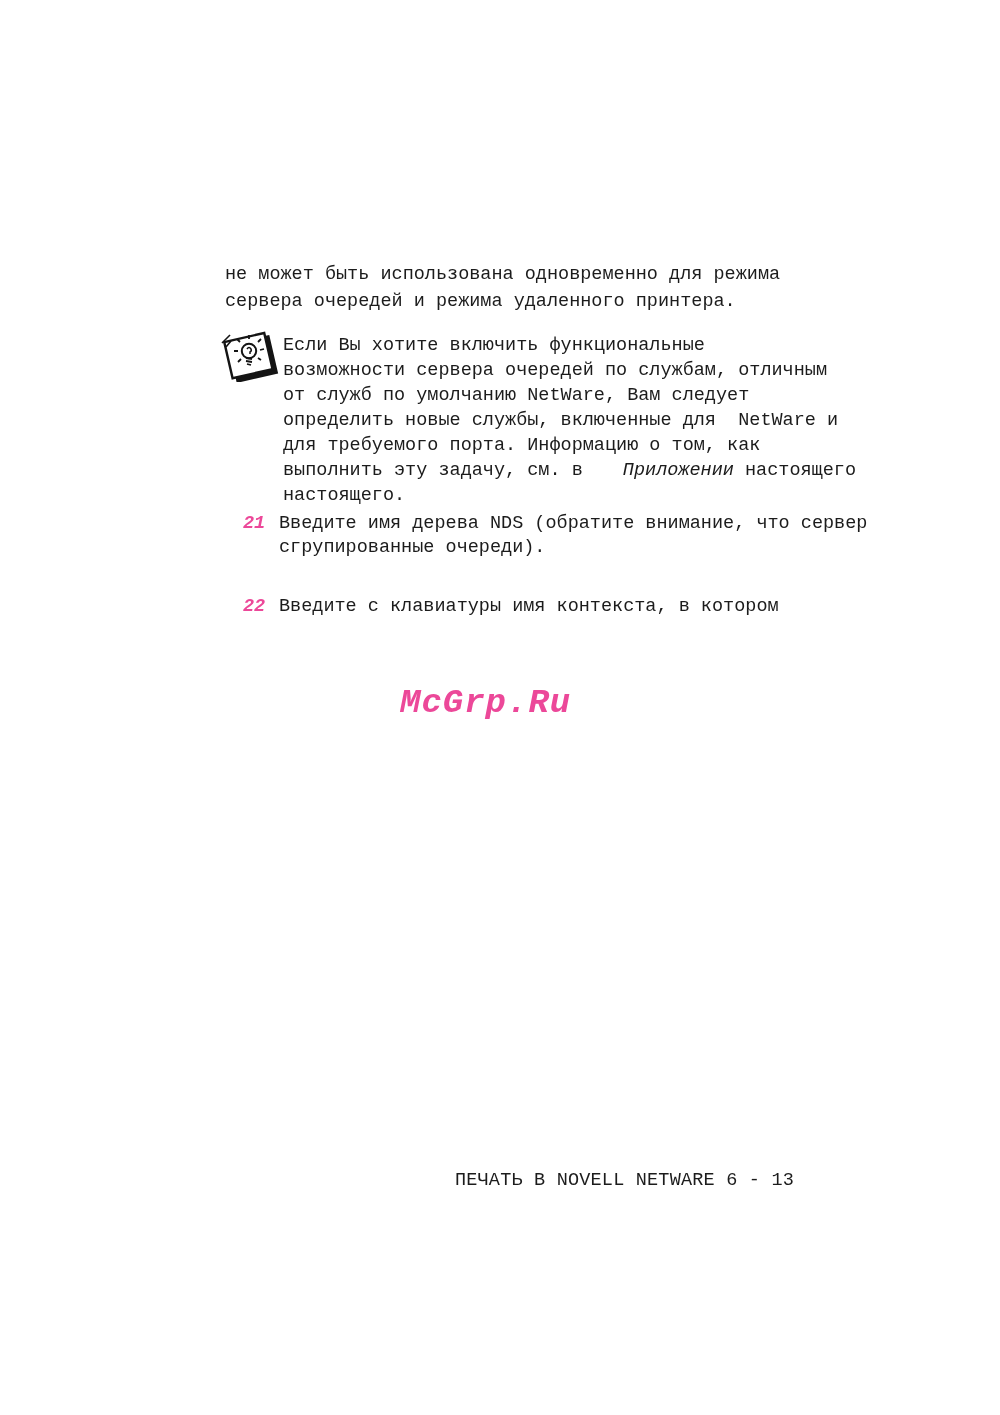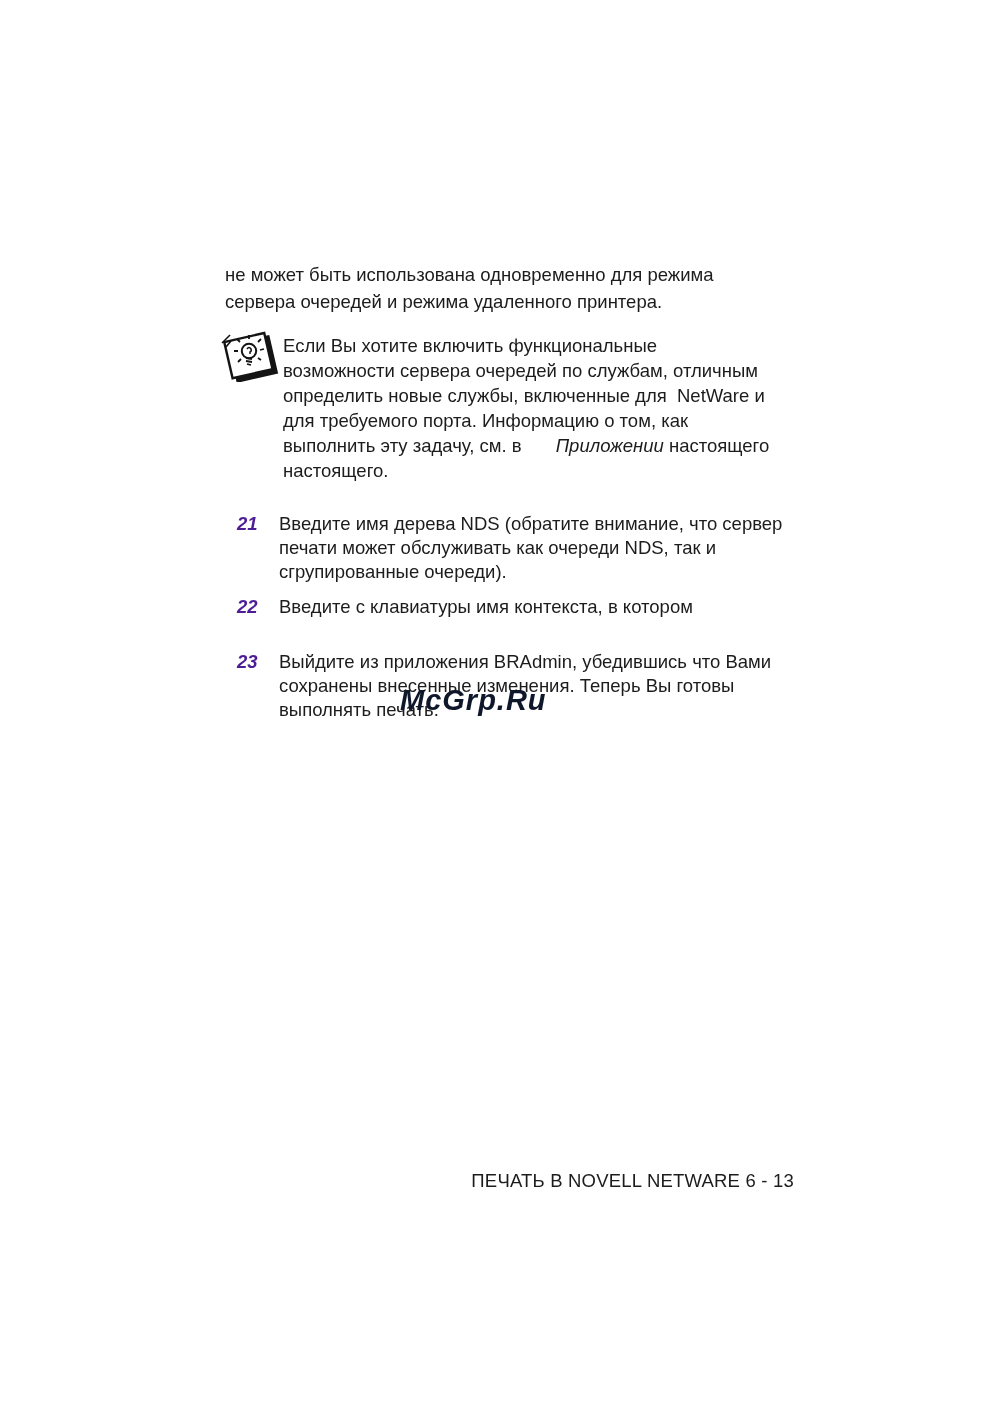--- a/index.html
+++ b/index.html
@@ -2,21 +2,21 @@
 <html><head>
 <meta charset="utf-8">
 <style>
   html,body{margin:0;padding:0;background:#ffffff;}
   .page{
     position:relative;
     width:1000px;
     height:1225px;
     background:#ffffff;
     overflow:hidden;
-    font-family:Liberation Sans, sans-serif;
+    font-family:Liberation Mono, monospace;
     color:#1c1c1c;
   }
   .line{white-space:pre;}
   
   .intro{
     position:absolute;
     left:225px; top:261px;
     font-size:18.5px;
     line-height:27px;
   }
@@ -35,39 +35,39 @@
   .italic{font-style:italic;margin-left:29px;}
   
   .step{
     position:absolute;
     left:229px;
     font-size:18.5px;
     line-height:24px;
   }
   .step .num{
     position:absolute;
-    left:8px; top:0;
+    left:14px; top:0;
     width:24px;
     font-style:italic;
     font-weight:700;
-    color:#4c1d95;
+    color:#ec4899;
   }
   .step .body{margin-left:50px;}
   .step21{top:512px;}
   .step22{top:595px;}
   .step23{top:650px;}
   
   .watermark{
     position:absolute;
     left:400px; top:684px;
-    font-size:29px;
+    font-size:34px;
     font-style:italic;
     font-weight:700;
     letter-spacing:1px;
-    color:#0f172a;
+    color:#ec4899;
   }
   
   .footer{
     position:absolute;
     left:390px; top:1170px;
     width:404px;
     text-align:right;
     font-size:18.5px;
     letter-spacing:0.2px;
   }
@@ -96,48 +96,40 @@
       <path d="M29 20 q2 -3 4 0 q1 2 -1 3 l0 2" fill="none" stroke="#141414" stroke-width="1.5"></path>
       <path d="M28 29 l6 1 M28 32 l6 1 M29 35 l4 1" stroke="#141414" stroke-width="1.8" fill="none"></path>
 
       <path d="M31 10 l0 -4 M22 13 l-3 -3 M40 13 l3 -3 M20 22 l-4 0 M42 21 l4 -1 M23 30 l-3 3 M40 29 l3 2" stroke="#141414" stroke-width="1.8" fill="none"></path>
     </svg>
   </div>
 
   <div class="note-text">
     <div class="line">Если Вы хотите включить функциональные</div>
     <div class="line">возможности сервера очередей по службам, отличным</div>
+    <div class="line">от служб по умолчанию NetWare, Вам следует</div>
     <div class="line">определить новые службы, включенные для  NetWare и</div>
     <div class="line">для требуемого порта. Информацию о том, как</div>
     <div class="line"><span>выполнить эту задачу, см. в </span><span class="italic">Приложении</span><span> настоящего</span></div>
     <div class="line">настоящего.</div>
   </div>
 
   <div class="step step21">
     <span class="num">21</span>
     <div class="body">
       <div class="line">Введите имя дерева NDS (обратите внимание, что сервер</div>
-      <div class="line">печати может обслуживать как очереди NDS, так и</div>
       <div class="line">сгрупированные очереди).</div>
     </div>
   </div>
 
   <div class="step step22">
     <span class="num">22</span>
     <div class="body">
       <div class="line">Введите с клавиатуры имя контекста, в котором</div>
     </div>
   </div>
 
-  <div class="step step23">
-    <span class="num">23</span>
-    <div class="body">
-      <div class="line">Выйдите из приложения BRAdmin, убедившись что Вами</div>
-      <div class="line">сохранены внесенные изменения. Теперь Вы готовы</div>
-      <div class="line">выполнять печать.</div>
-    </div>
-  </div>
 
   <div class="watermark">McGrp.Ru</div>
 
   <div class="footer">ПЕЧАТЬ В NOVELL NETWARE 6 - 13</div>
 
 </div>
 
 </body></html>

